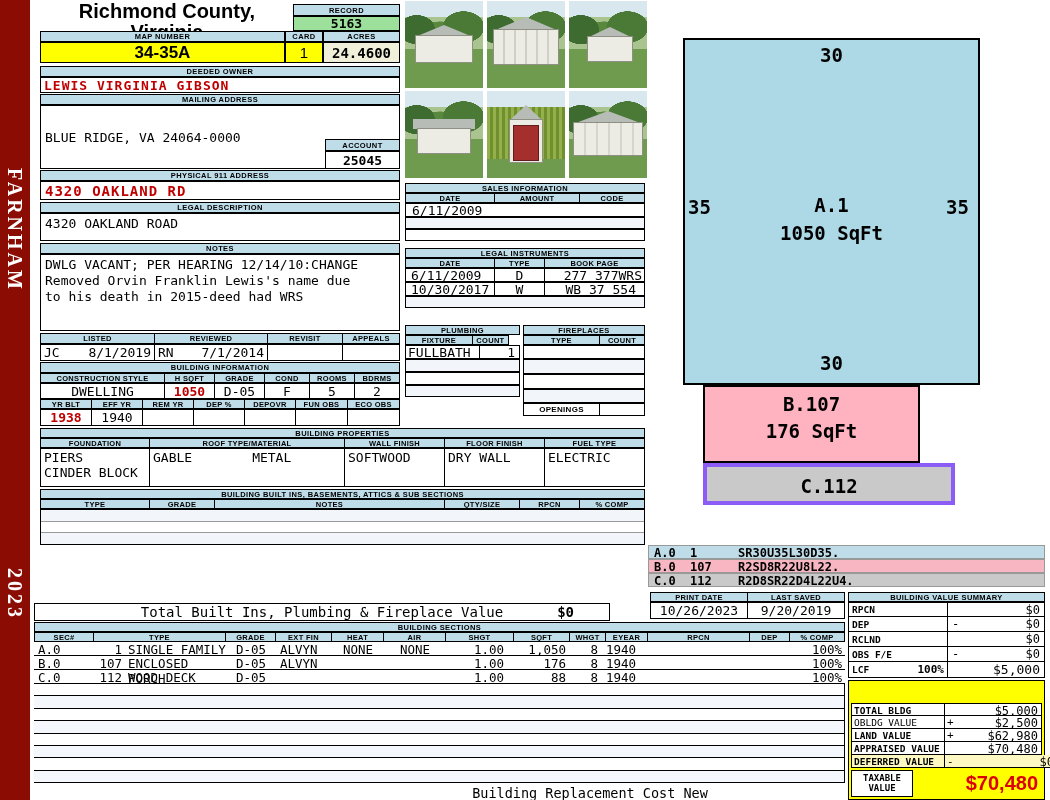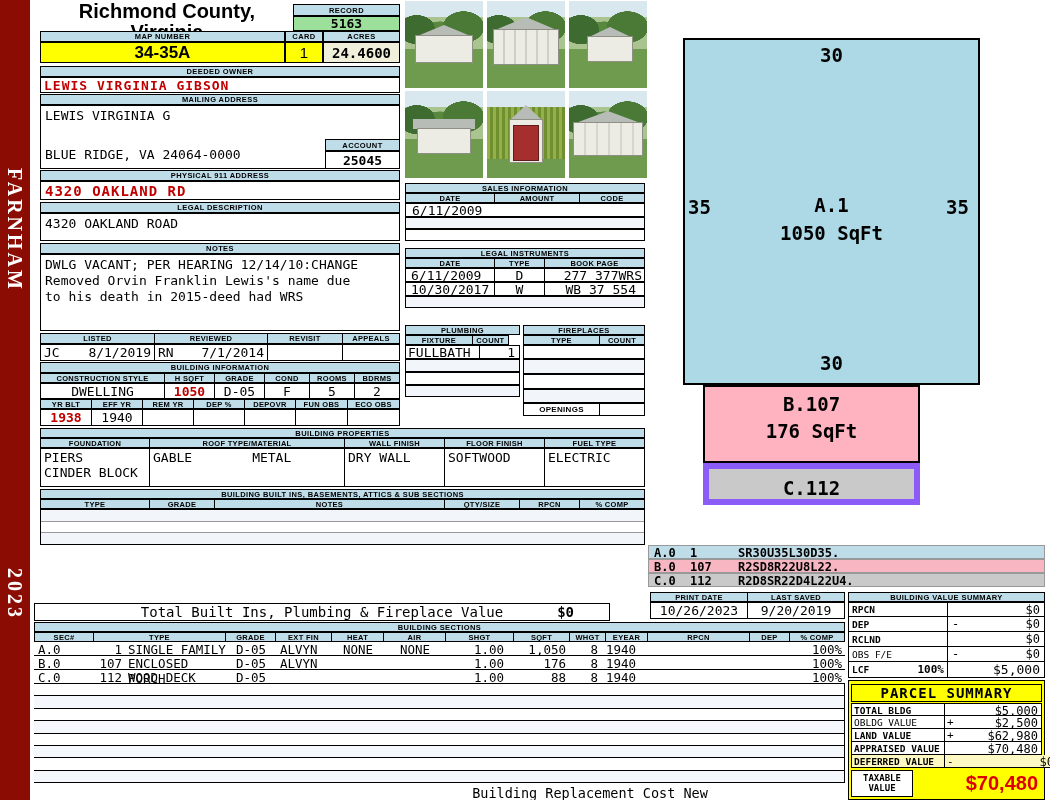--- a/index.html
+++ b/index.html
@@ -58,21 +58,20 @@
 <div class="a hdr" style="left:323px;top:31px;width:77px;height:11px">ACRES</div>
 <div class="a c serif" style="left:40px;top:42px;width:245px;height:21px;background:#FFFF00;border:1px solid #000;font-size:17px;font-weight:bold">34-35A</div>
 <div class="a c serif" style="left:285px;top:42px;width:38px;height:21px;background:#FFFF00;border:1px solid #000;font-size:15px">1</div>
 <div class="a c m" style="left:323px;top:42px;width:77px;height:21px;background:#F0EFDA;border:1px solid #000;font-size:14px;font-weight:bold">24.4600</div>
 
 <div class="a hdr" style="left:40px;top:66px;width:360px;height:11px">DEEDED OWNER</div>
 <div class="a bx l m red" style="left:40px;top:77px;width:360px;height:16px;font-size:13px;letter-spacing:1px;padding-left:3px">LEWIS VIRGINIA GIBSON</div>
 
 <div class="a hdr" style="left:40px;top:94px;width:360px;height:11px">MAILING ADDRESS</div>
 <div class="a bx" style="left:40px;top:105px;width:360px;height:64px">
-  <div class="m" style="font-size:13px;padding:2px 0 0 4px">LEWIS VIRGINIA G</div>
   <div class="m" style="font-size:13px;padding:24px 0 0 4px">BLUE RIDGE, VA 24064-0000</div>
 </div>
 <div class="a hdr" style="left:325px;top:139px;width:75px;height:12px">ACCOUNT</div>
 <div class="a c m bx" style="left:325px;top:151px;width:75px;height:18px;font-size:13px;font-weight:bold">25045</div>
 
 <div class="a hdr" style="left:40px;top:170px;width:360px;height:11px">PHYSICAL 911 ADDRESS</div>
 <div class="a bx l m red" style="left:40px;top:181px;width:360px;height:19px;font-size:14px;letter-spacing:1px;padding-left:4px">4320 OAKLAND RD</div>
 
 <div class="a hdr" style="left:40px;top:202px;width:360px;height:11px">LEGAL DESCRIPTION</div>
 <div class="a bx m" style="left:40px;top:213px;width:360px;height:28px;font-size:13px;padding:2px 0 0 4px">4320 OAKLAND ROAD</div>
@@ -149,22 +148,22 @@
 </div>
 <div class="a row" style="left:40px;top:448px;width:605px;height:39px">
   <div class="vcell" style="width:110px;align-items:flex-start;flex-direction:column;padding:1px 0 0 3px">
     <span class="m" style="font-size:13px">PIERS</span>
     <span class="m" style="font-size:13px">CINDER BLOCK</span>
   </div>
   <div class="vcell" style="width:195px;align-items:flex-start;padding:1px 0 0 3px">
     <span class="m" style="font-size:13px">GABLE</span>
     <span class="m" style="font-size:13px;margin-left:60px">METAL</span>
   </div>
+  <div class="vcell m" style="width:100px;align-items:flex-start;font-size:13px;padding:1px 0 0 3px">SOFTWOOD</div>
   <div class="vcell m" style="width:100px;align-items:flex-start;font-size:13px;padding:1px 0 0 3px">DRY WALL</div>
-  <div class="vcell m" style="width:100px;align-items:flex-start;font-size:13px;padding:1px 0 0 3px">SOFTWOOD</div>
   <div class="vcell m" style="width:100px;align-items:flex-start;font-size:13px;padding:1px 0 0 3px">ELECTRIC</div>
 </div>
 
 <div class="a hdr" style="left:40px;top:489px;width:605px;height:10px">BUILDING BUILT INS, BASEMENTS, ATTICS &amp; SUB SECTIONS</div>
 <div class="a row" style="left:40px;top:499px;width:605px;height:10px">
   <div class="hcell" style="width:110px">TYPE</div>
   <div class="hcell" style="width:65px">GRADE</div>
   <div class="hcell" style="width:230px">NOTES</div>
   <div class="hcell" style="width:75px">QTY/SIZE</div>
   <div class="hcell" style="width:60px">RPCN</div>
@@ -267,21 +266,21 @@
 <div class="a sk-lbl" style="left:688px;top:196px;font-size:19px">35</div>
 <div class="a sk-lbl" style="left:946px;top:196px;font-size:19px">35</div>
 <div class="a sk-lbl" style="left:683px;top:194px;width:297px;text-align:center;font-size:19px">A.1</div>
 <div class="a sk-lbl" style="left:683px;top:222px;width:297px;text-align:center;font-size:19px">1050 SqFt</div>
 <div class="a sk-lbl" style="left:683px;top:352px;width:297px;text-align:center;font-size:19px">30</div>
 
 <div class="a" style="left:703px;top:385px;width:217px;height:78px;background:#FFB3C0;border:2px solid #000">
   <div class="sk-lbl" style="text-align:center;font-size:19px;margin-top:6px">B.107</div>
   <div class="sk-lbl" style="text-align:center;font-size:19px;margin-top:5px">176 SqFt</div>
 </div>
-<div class="a" style="left:703px;top:463px;width:217px;height:42px;background:#C9C9C9;border:6px solid #8b5cf6">
+<div class="a" style="left:703px;top:463px;width:252px;height:42px;background:#C9C9C9;border:4px solid #8b5cf6">
   <div class="sk-lbl" style="text-align:center;font-size:19px;margin-top:8px">C.112</div>
 </div>
 
 <div class="a row" style="left:648px;top:545px;width:397px;height:14px;background:#BFDDE9;border:1px solid #999">
   <span class="m" style="font-size:12px;font-weight:bold;margin-left:5px;width:36px">A.0</span>
   <span class="m" style="font-size:12px;font-weight:bold;width:48px">1</span>
   <span class="m" style="font-size:12px;font-weight:bold">SR30U35L30D35.</span>
 </div>
 <div class="a row" style="left:648px;top:559px;width:397px;height:14px;background:#F7B6C2;border:1px solid #999">
   <span class="m" style="font-size:12px;font-weight:bold;margin-left:5px;width:36px">B.0</span>
@@ -320,21 +319,21 @@
       </div>
   </div>
   <div class="row" style="height:15px">
     <div class="vcell m" style="width:100px;font-size:9.5px;font-weight:bold;padding-left:3px;border-top:none">RCLND</div>
     <div class="vcell m" style="width:97px;font-size:12px;justify-content:space-between;padding:0 4px;border-top:none">
         <span></span>
         <span>$0</span>
       </div>
   </div>
   <div class="row" style="height:15px">
-    <div class="vcell m" style="width:100px;font-size:9.5px;font-weight:normal;padding-left:3px;border-top:none">OBS F/E</div>
+    <div class="vcell m" style="width:100px;font-size:9.5px;font-weight:bold;padding-left:3px;border-top:none">OBS F/E</div>
     <div class="vcell m" style="width:97px;font-size:12px;justify-content:space-between;padding:0 4px;border-top:none">
         <span>-</span>
         <span>$0</span>
       </div>
   </div>
   <div class="row" style="height:16px">
     <div class="vcell m" style="width:100px;font-size:9.5px;font-weight:bold;justify-content:space-between;padding:0 3px;border-top:none">
         <span>LCF</span>
         <span style="font-size:11px">100%</span>
       </div>
@@ -410,21 +409,20 @@
   <span style="width:102px"></span>
   <span style="width:40px"></span>
   <span style="width:55px;text-align:right;padding-right:3px">100%</span>
 </div>
 
 <div class="a rowlines" style="left:34px;top:684px;width:811px;height:99px"></div>
 
 <div class="a m" style="left:430px;top:785px;width:320px;text-align:center;font-size:13.5px">Building Replacement Cost New</div>
 
 <div class="a" style="left:848px;top:680px;width:197px;height:120px;background:#FFFF00;border:1px solid #000">
-  <div class="a c m" style="left:2px;top:3px;width:191px;height:18px;border:1px solid #000;font-size:14px;font-weight:bold;letter-spacing:1px">PARCEL SUMMARY</div>
   <div class="a row" style="left:2px;top:22px;width:191px;height:13px;background:#fff;border:1px solid #000">
     <span class="m" style="width:93px;font-size:9.5px;font-weight:bold;border-right:1px solid #000;padding:1px 0 0 2px">TOTAL BLDG VALUE</span>
     <span class="m" style="width:12px;font-size:11px;padding-left:2px"></span>
     <span class="m" style="flex:1;font-size:12px;text-align:right;padding-right:3px">$5,000</span>
   </div>
   <div class="a row" style="left:2px;top:35px;width:191px;height:13px;background:#fff;border:1px solid #000;border-top:none">
     <span class="m" style="width:93px;font-size:9.5px;font-weight:normal;border-right:1px solid #000;padding:1px 0 0 2px">OBLDG VALUE</span>
     <span class="m" style="width:12px;font-size:11px;padding-left:2px">+</span>
     <span class="m" style="flex:1;font-size:12px;text-align:right;padding-right:3px">$2,500</span>
   </div>

